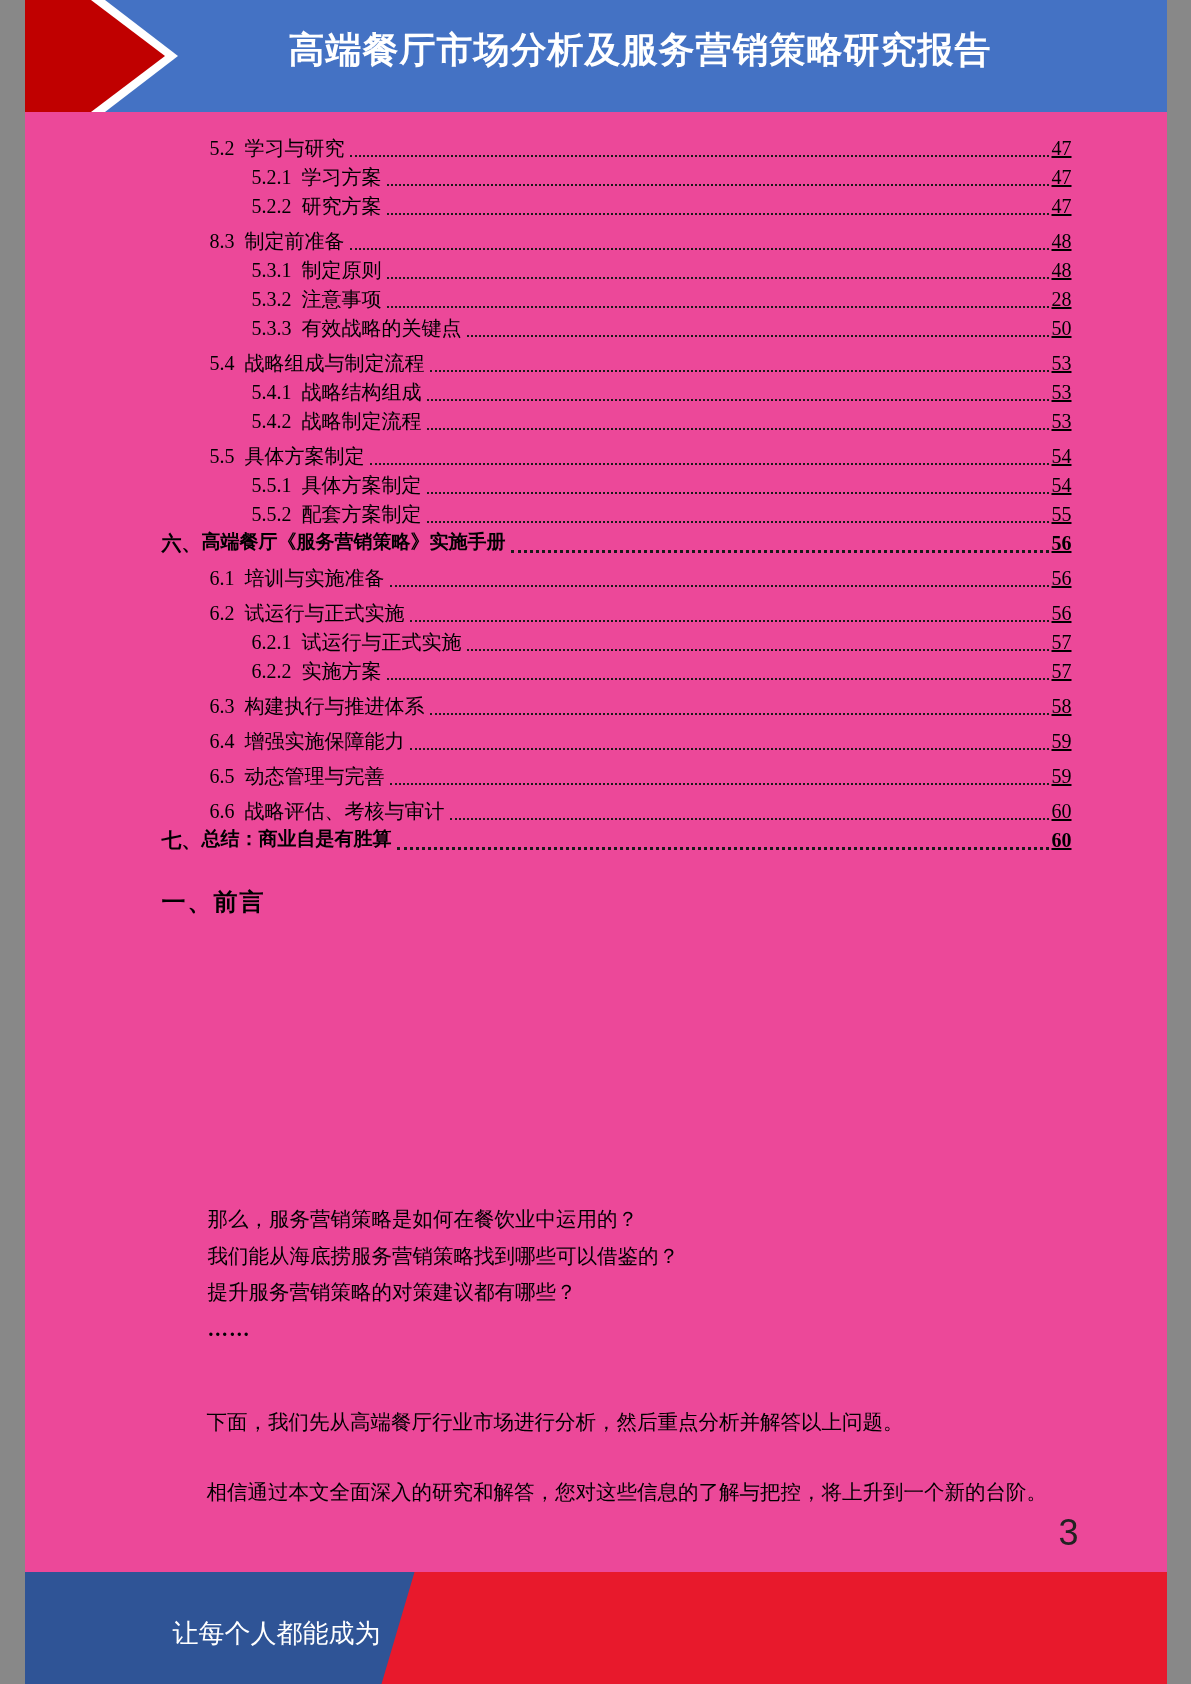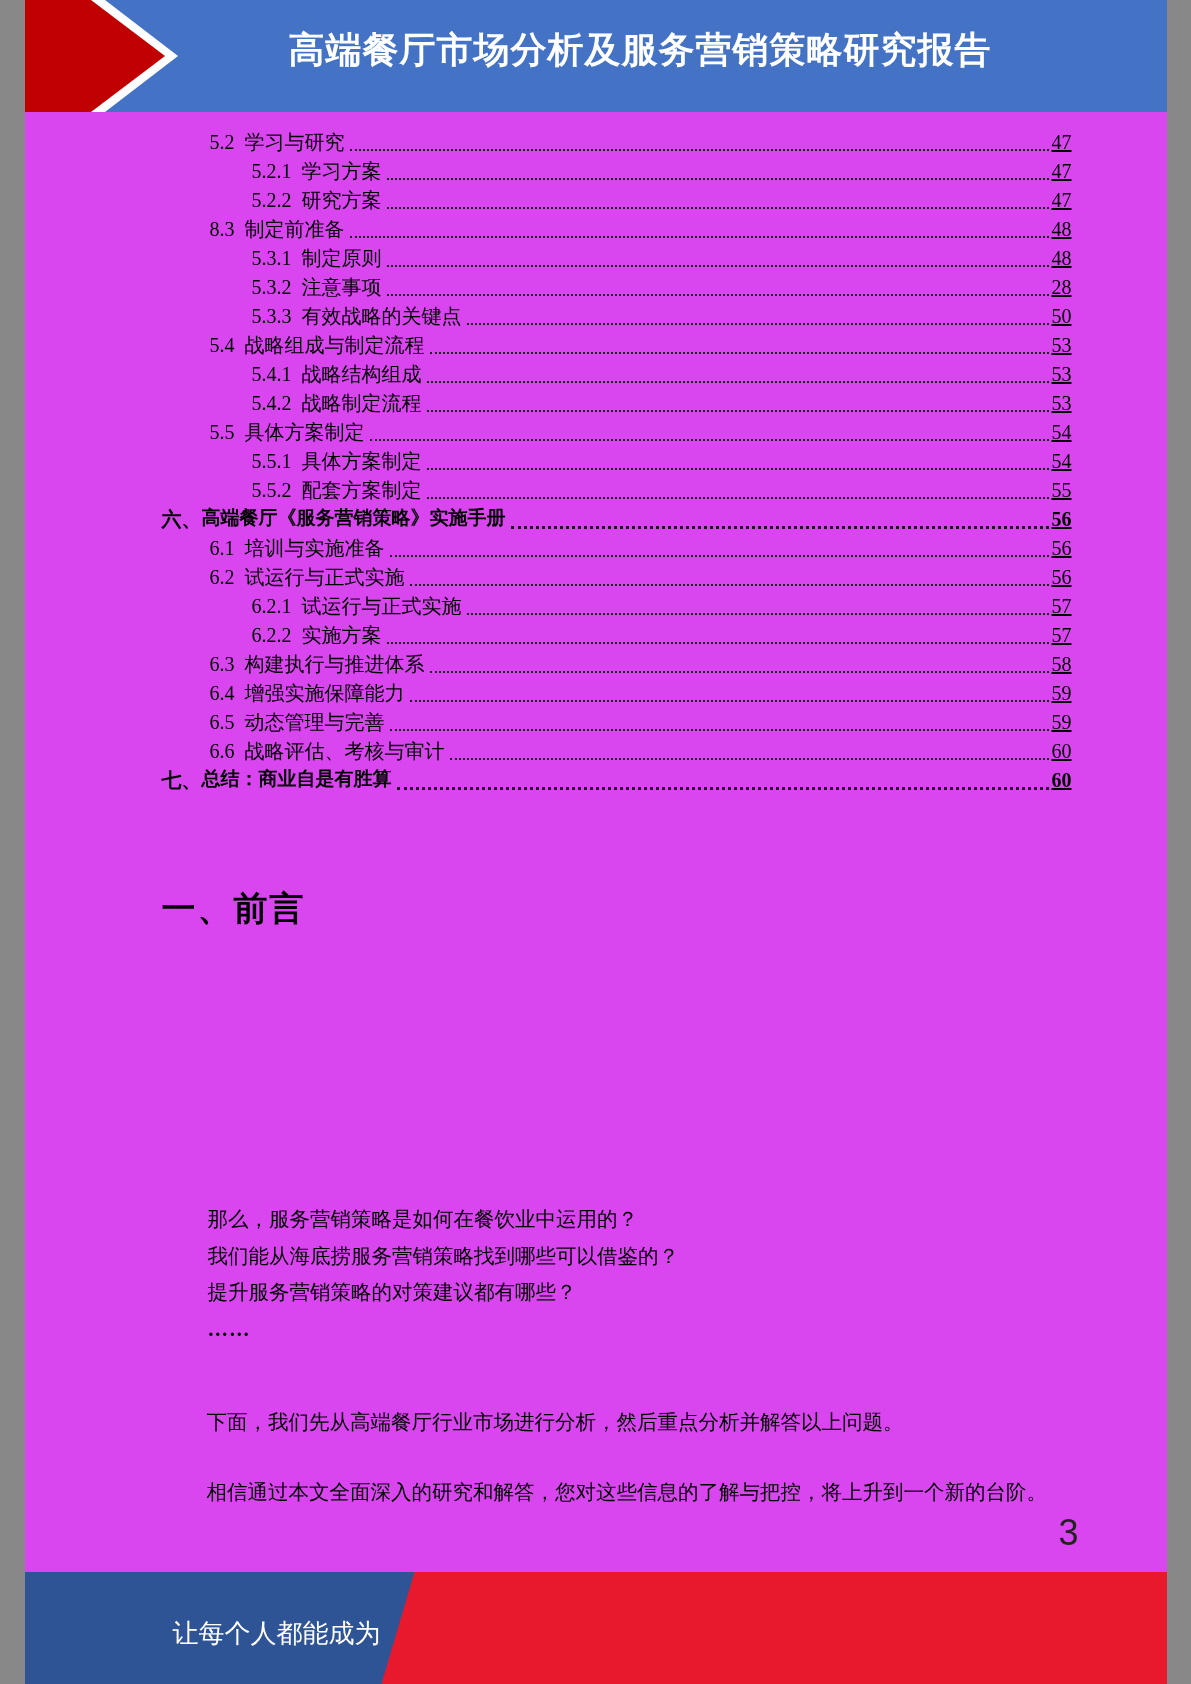--- a/index.html
+++ b/index.html
@@ -1,18 +1,18 @@
 <!DOCTYPE html>
 <html><head>
 <meta charset="utf-8">
 <style>
   html,body{margin:0;padding:0;background:#888;}
   .page{
     position:relative; width:1142px; height:1684px; margin:0 auto;
-    background:#d946ef; overflow:hidden;
+    background:#ec4899; overflow:hidden;
     font-family:"Liberation Serif","DejaVu Serif",serif; color:#000;
   }
   
   .header{
     position:absolute; top:0; left:0; width:1191px; height:112px;
     background:#4472C4;
   }
   .header-arrow{ position:absolute; left:0; top:0; }
   .header-title{
     position:absolute; left:0; top:0; width:1191px; height:112px;
@@ -23,35 +23,35 @@
   }
   
   .toc{
     position:absolute; top:128px; left:137px; width:910px;
     font-size:20px; line-height:29px;
   }
   .toc-row{ display:flex; height:29px; white-space:nowrap; }
   .toc-row .no{ flex:0 0 auto; }
   .toc-row .ti{ flex:0 0 auto; margin-left:10px; }
   .toc-row.lvl0 .ti{ margin-left:0; }
-  .toc-row.lvl1{ padding-left:48px; }
+  .toc-row.lvl1{ padding-left:48px;margin-top:6px; }
   .toc-row.lvl2{ padding-left:90px; }
   .toc-row .leader{
     flex:1 1 auto; align-self:flex-end; height:0;
     border-bottom:2px dotted #1a1a1a; margin:0 3px 6px 5px;
   }
   .toc-row .pg{ flex:0 0 auto;text-decoration:underline; }
   .toc-row.bold{ font-weight:bold; }
   .toc-row.bold .ti{ font-family:Liberation Mono, monospace; font-size:19px; }
   .toc-row.bold .leader{ border-bottom-width:3px; margin-bottom:5px; }
   
   .section-heading{
     position:absolute; top:886px; left:137px;
     font-family:"Liberation Sans","DejaVu Sans",sans-serif;
-    font-weight:bold; font-size:34px; color:#000; letter-spacing:2px;
+    font-weight:bold; font-size:24px; color:#000; letter-spacing:2px;
   }
   
   .body-text{ position:absolute; left:137px; width:910px;
     font-size:20.5px; line-height:36.5px; color:#000; }
   .p-intro{ top:980px; text-align:justify; text-indent:2.2em; }
   .p-questions{ top:1201px; padding-left:46px; }
   .q-bold{ font-weight:bold; letter-spacing:1px; }
   .p-close1{ top:1404px; text-indent:2.2em; }
   .p-close2{ top:1474px; text-indent:2.2em; }
   

